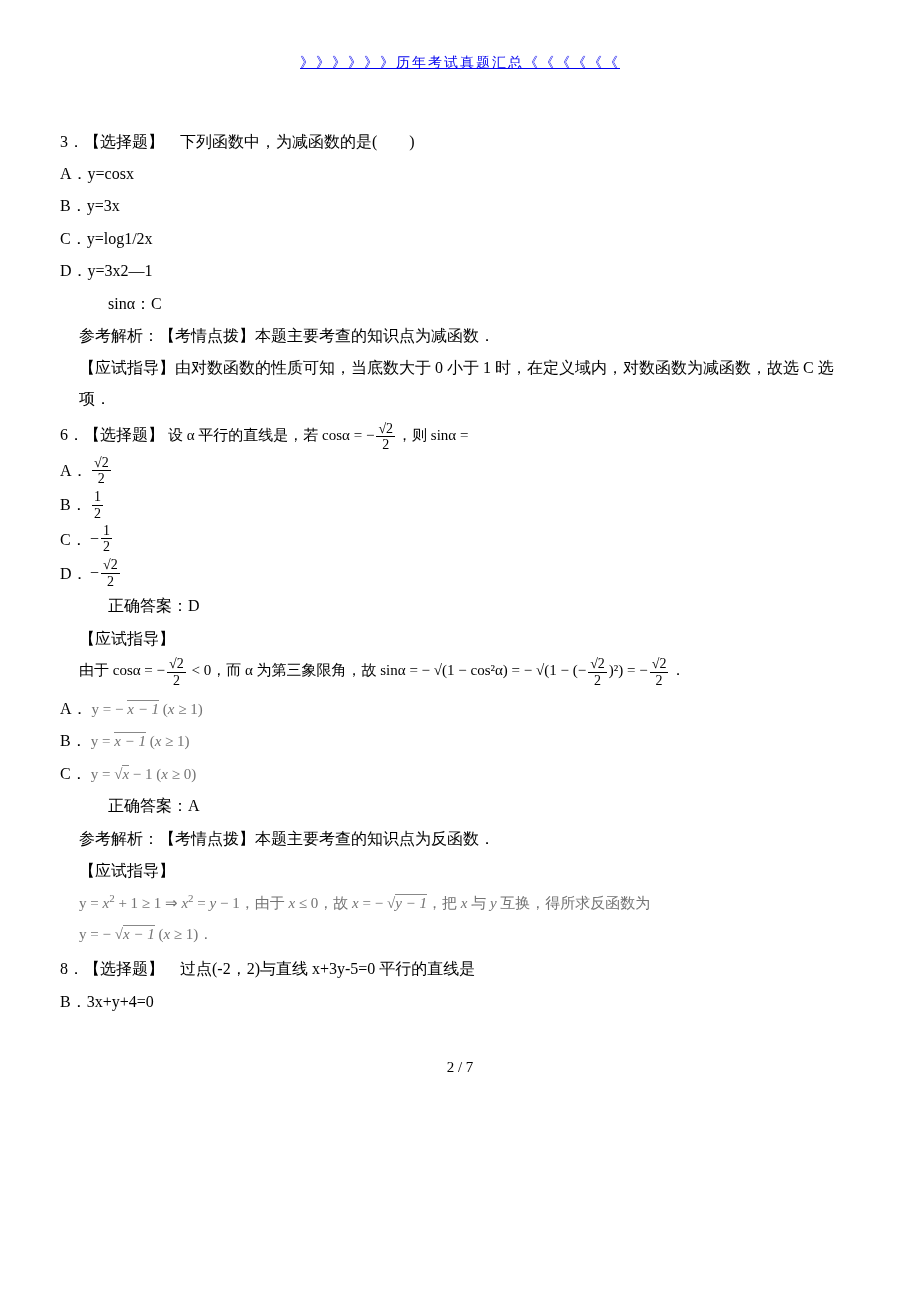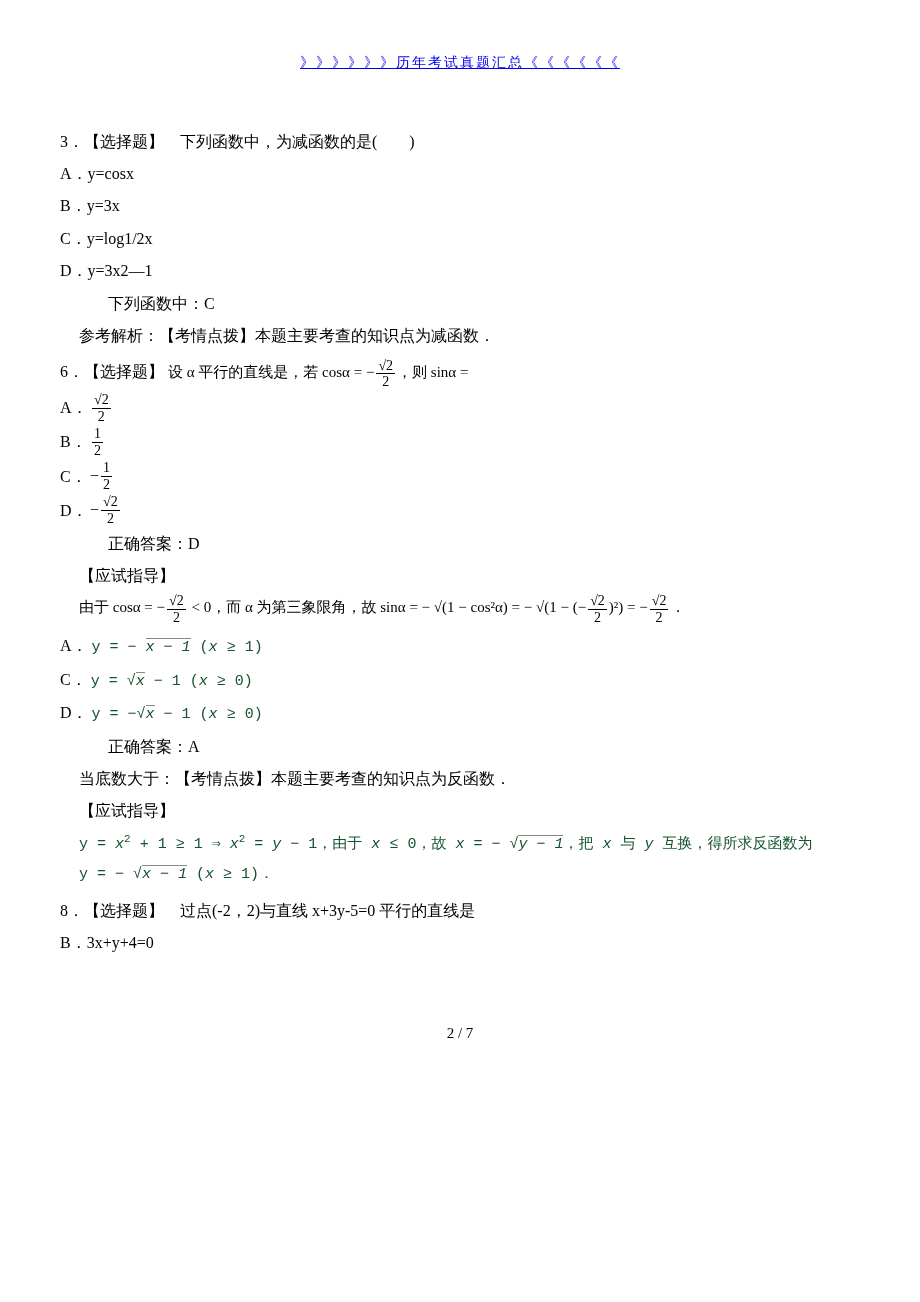--- a/index.html
+++ b/index.html
@@ -47,35 +47,35 @@
     .frac .num {
       display: block;
       border-bottom: 1px solid #000;
       padding: 0 2px;
     }
     .frac .den {
       display: block;
       padding: 0 2px;
     }
     .math-gray {
-      color: #14532d;
-      font-family: Liberation Mono, monospace;
+      color: #737373;
+      font-family: Liberation Serif, serif;
       font-style: italic;
       font-size: 15px;
     }
     .math-gray .upright {
       font-style: normal;
     }
     .small-math {
       font-family: "SimSun", serif;
       font-size: 15px;
     }
     .footer {
       text-align: center;
-      margin-top: 60px;
+      margin-top: 36px;
       font-size: 15px;
     }
     .q-block { margin-bottom: 6px; }
     .opt-label-block {
       display: inline-block;
       vertical-align: middle;
       width: 26px;
     }
     .minus-frac {
       display: inline-flex;
@@ -87,22 +87,23 @@
 <body>
 
 <div class="header-link">》》》》》》历年考试真题汇总《《《《《《</div>
 
 <div class="q-block">
   <div class="question-line">3．【选择题】　下列函数中，为减函数的是(　　)</div>
   <div class="option-line">A．y=cosx</div>
   <div class="option-line">B．y=3x</div>
   <div class="option-line">C．y=log1/2x</div>
   <div class="option-line">D．y=3x2—1</div>
-  <div class="answer-line">下列函数中：C</div>
+  <div class="answer-line">sinα：C</div>
   <div class="analysis-line">参考解析：【考情点拨】本题主要考查的知识点为减函数．</div>
+  <div class="analysis-line">【应试指导】由对数函数的性质可知，当底数大于 0 小于 1 时，在定义域内，对数函数为减函数，故选 C 选项．</div>
 </div>
 
 <div class="q-block">
   <div class="question-line">
     <span>6．【选择题】</span>
     <span class="small-math">
       <span>设 α 平行的直线是，若 cosα = −</span><span class="frac"><span class="num">√<span>2</span></span><span class="den">2</span></span><span>，则 sinα =</span>
     </span>
   </div>
   <div class="option-line">
@@ -133,29 +134,29 @@
     <span>由于 cosα = −</span><span class="frac"><span class="num">√<span>2</span></span><span class="den">2</span></span><span> &lt; 0，而 α 为第三象限角，故 sinα = − √(1 − cos²α) = − √(1 − (−</span><span class="frac"><span class="num">√<span>2</span></span><span class="den">2</span></span><span>)²) = −</span><span class="frac"><span class="num">√<span>2</span></span><span class="den">2</span></span><span>．</span>
   </div>
 </div>
 
 <div class="q-block">
   <div class="option-line">
     <span>A．</span>
     <span class="math-gray"><span class="upright">y = − </span><span style="border-top:1px solid #888;">x − 1</span><span class="upright"> (</span>x <span class="upright">≥ 1)</span></span>
   </div>
   <div class="option-line">
+    <span>B．</span>
+    <span class="math-gray"><span class="upright">y = </span><span style="border-top:1px solid #888;">x − 1</span><span class="upright"> (</span>x <span class="upright">≥ 1)</span></span>
+  </div>
+  <div class="option-line">
     <span>C．</span>
     <span class="math-gray"><span class="upright">y = √</span><span style="border-top:1px solid #888;">x</span><span class="upright"> − 1 (</span>x <span class="upright">≥ 0)</span></span>
   </div>
-  <div class="option-line">
-    <span>D．</span>
-    <span class="math-gray"><span class="upright">y = −√</span><span style="border-top:1px solid #888;">x</span><span class="upright"> − 1 (</span>x <span class="upright">≥ 0)</span></span>
-  </div>
   <div class="answer-line">正确答案：A</div>
-  <div class="analysis-line">当底数大于：【考情点拨】本题主要考查的知识点为反函数．</div>
+  <div class="analysis-line">参考解析：【考情点拨】本题主要考查的知识点为反函数．</div>
   <div class="analysis-line">【应试指导】</div>
   <div class="analysis-line math-gray">
     <span class="upright">y = </span>x<span class="sup upright">2</span><span class="upright"> + 1 ≥ 1 ⇒ </span>x<span class="sup upright">2</span><span class="upright"> = </span>y<span class="upright"> − 1，由于 </span>x<span class="upright"> ≤ 0，故 </span>x<span class="upright"> = − √</span><span style="border-top:1px solid #888;">y − 1</span><span class="upright">，把 </span>x<span class="upright"> 与 </span>y<span class="upright"> 互换，得所求反函数为</span>
   </div>
   <div class="analysis-line math-gray">
     <span class="upright">y = − √</span><span style="border-top:1px solid #888;">x − 1</span><span class="upright"> (</span>x<span class="upright"> ≥ 1)．</span>
   </div>
 </div>
 
 <div class="q-block">

